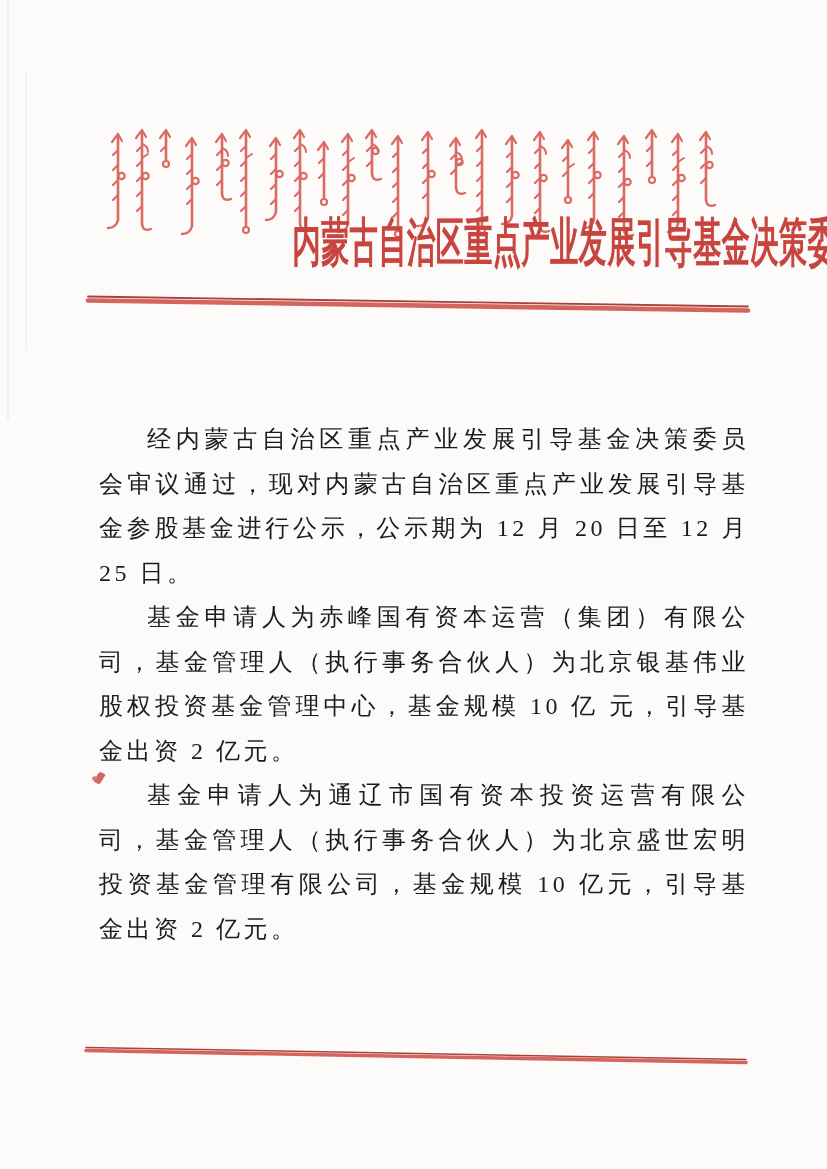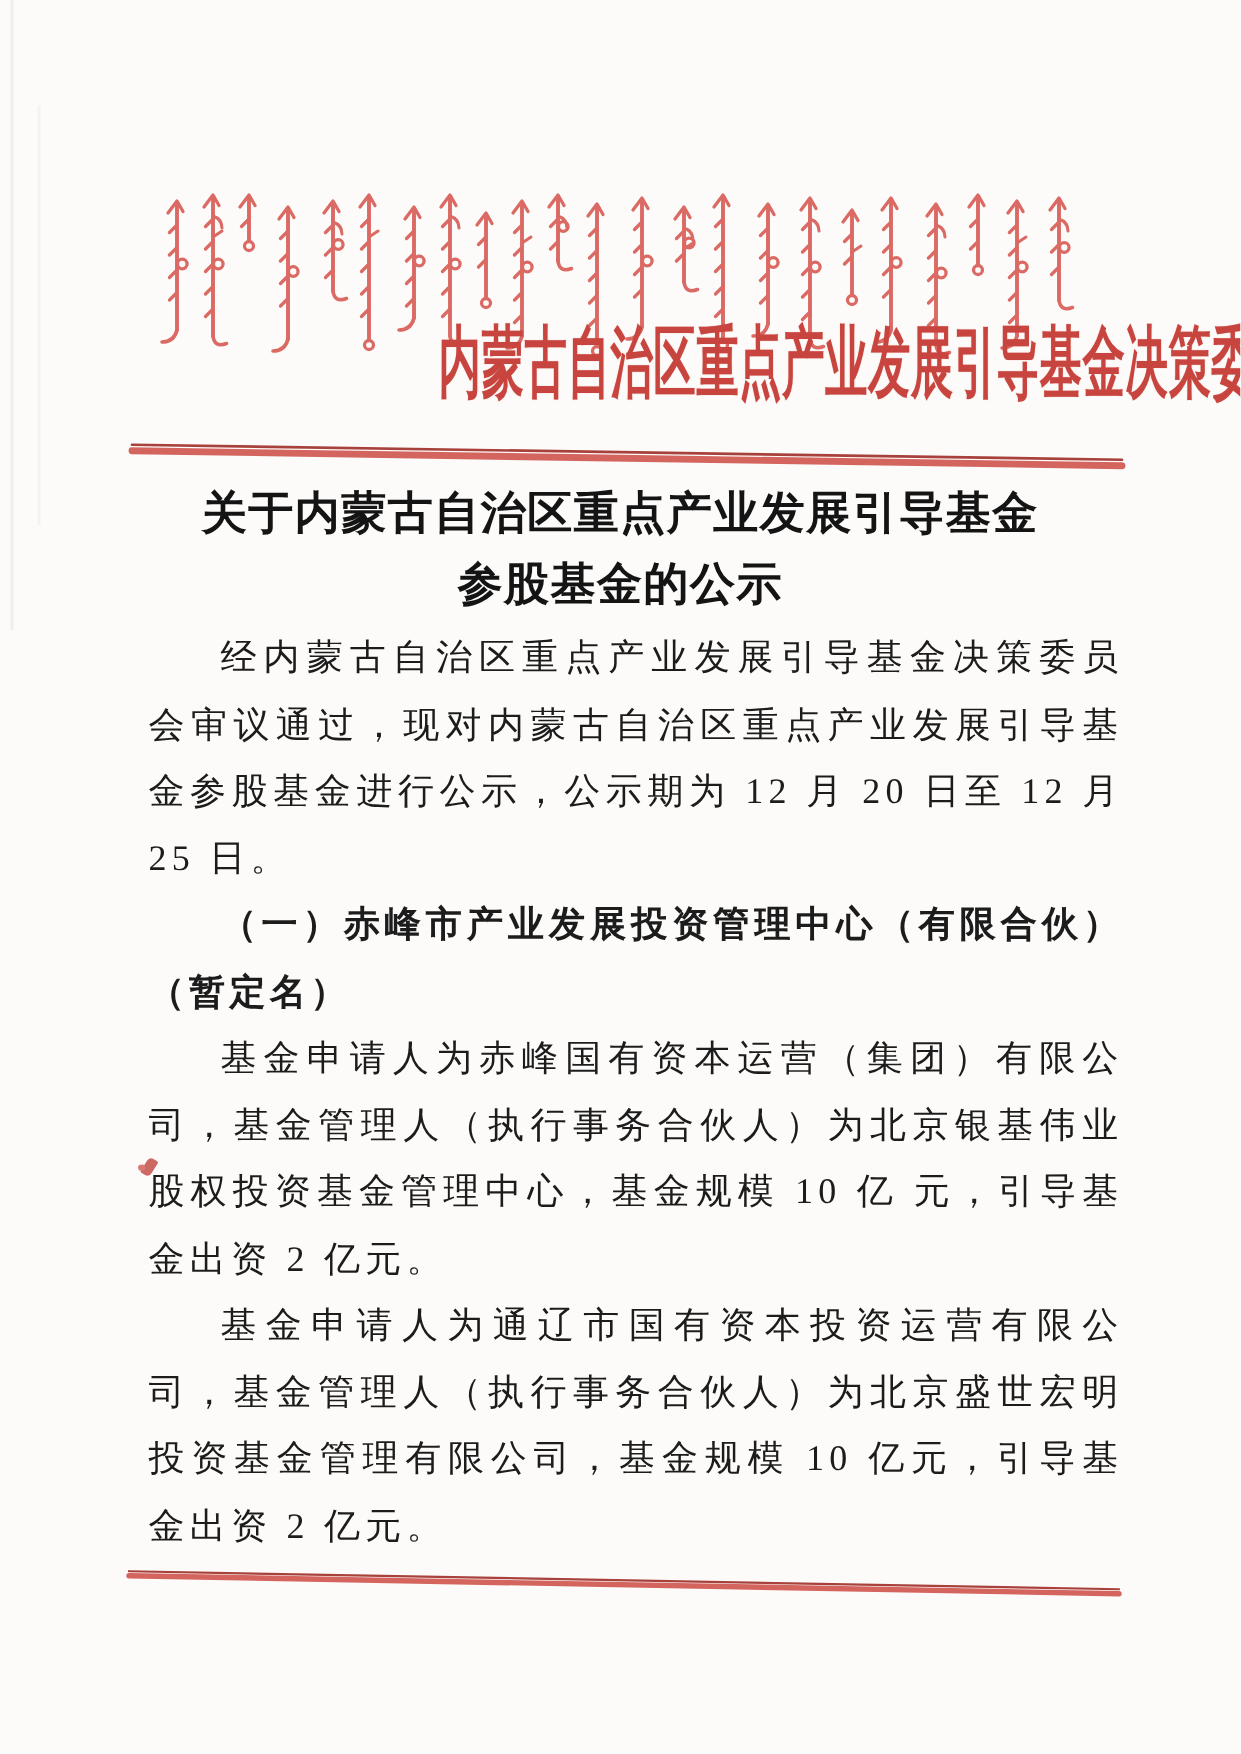--- a/index.html
+++ b/index.html
@@ -252,28 +252,23 @@
       <path d="M 606 52 l -5 5" fill="none" stroke="#db6a64" stroke-width="2.2" stroke-linecap="round" stroke-linejoin="round"></path>
       <circle cx="609.5" cy="39" r="3.2" fill="none" stroke="#db6a64" stroke-width="2.2"></circle>
       <path d="M 606 74 Q 607 82 615 79" fill="none" stroke="#db6a64" stroke-width="2.4" stroke-linecap="round" stroke-linejoin="round"></path>
       <path d="M 606 20 q 6 2 6 8" fill="none" stroke="#db6a64" stroke-width="2" stroke-linecap="round" stroke-linejoin="round"></path>
     </svg>
 
   <div class="office">
     <span style="color: rgb(200, 68, 62);">内蒙古自治区重点产业发展引导基金决策委员会办公室</span>
   </div>
 
-  <div class="title">
-    <div>关于内蒙古自治区重点产业发展引导基金</div>
-    <div>参股基金的公示</div>
-  </div>
 
   <div class="docbody" id="docbody" style="color: rgb(28, 28, 28);">
       <p>经内蒙古自治区重点产业发展引导基金决策委员会审议通过，现对内蒙古自治区重点产业发展引导基金参股基金进行公示，公示期为 12 月 20 日至 12 月 25 日。</p>
-      <p class="bold">（一）赤峰市产业发展投资管理中心（有限合伙）（暂定名）</p>
       <p>基金申请人为赤峰国有资本运营（集团）有限公司，基金管理人（执行事务合伙人）为北京银基伟业股权投资基金管理中心，基金规模 10 亿  元，引导基金出资 2 亿元。</p>
       <p>基金申请人为通辽市国有资本投资运营有限公司，基金管理人（执行事务合伙人）为北京盛世宏明投资基金管理有限公司，基金规模 10 亿元，引导基金出资 2 亿元。</p>
     </div>
 
   <div class="redmark"></div>
 
   <svg id="overlay" class="overlay" viewBox="0 0 827 1169">
       <path d="M 88 296.5 L 748 306.5" fill="none" stroke="#a8413c" stroke-width="1.8" stroke-linecap="round" stroke-linejoin="round"></path>
       <path d="M 88 300.5 L 748 310.5" fill="none" stroke="#d4645e" stroke-width="4.6" stroke-linecap="round" stroke-linejoin="round"></path>
       <path d="M 86 1047.5 L 746 1059.5" fill="none" stroke="#a8413c" stroke-width="1.5" stroke-linecap="round" stroke-linejoin="round"></path>

